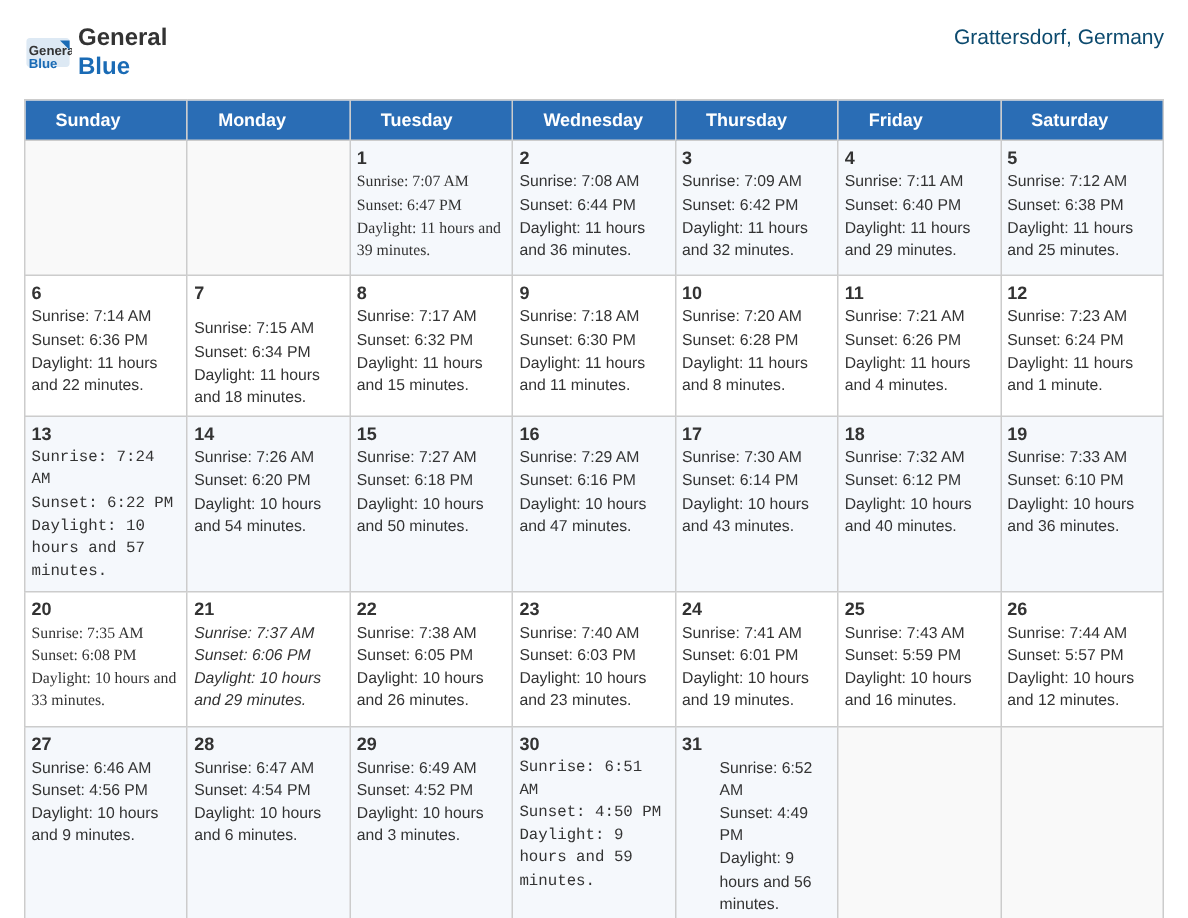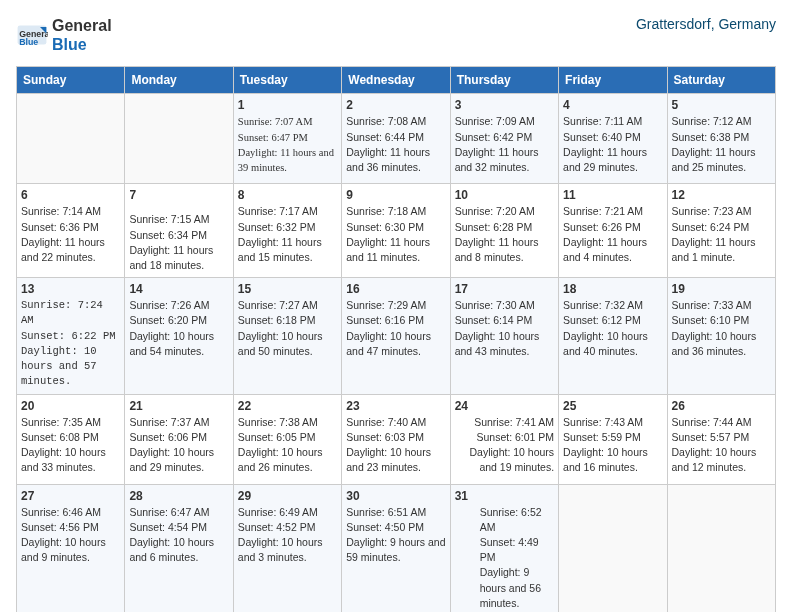--- a/index.html
+++ b/index.html
@@ -38,21 +38,21 @@
       color: #0c4a6e;
     }
     table {
       width: 100%;
       border-collapse: collapse;
       font-size: 11px;
     }
     thead tr th {
       background-color: #2a6db5;
       color: #fff;
-      padding: 6px 6px;
+      padding: 6px 20px;
       text-align: left;
       font-size: 12px;
       font-weight: bold;
       border: 1px solid #ccc;
     }
     tbody tr td {
       border: 1px solid #ccc;
       vertical-align: top;
       padding: 4px;
       min-height: 80px;
@@ -234,45 +234,45 @@
         <td>
           <span class="day-num">19</span>
           <div class="day-info" style="white-space: pre-line;">Sunrise: 7:33 AM
 Sunset: 6:10 PM
 Daylight: 10 hours and 36 minutes.</div>
         </td>
       </tr>
       <tr>
         <td>
           <span class="day-num">20</span>
-          <div class="day-info" style="white-space: pre-line;">Sunrise: 7:35 AM
+          <div class="day-info" style="white-space: pre-line; font-family: Liberation Serif, serif;">Sunrise: 7:35 AM
 Sunset: 6:08 PM
 Daylight: 10 hours and 33 minutes.</div>
         </td>
         <td>
           <span class="day-num">21</span>
-          <div class="day-info" style="white-space: pre-line;">Sunrise: 7:37 AM
+          <div class="day-info" style="white-space: pre-line; font-style: italic;">Sunrise: 7:37 AM
 Sunset: 6:06 PM
 Daylight: 10 hours and 29 minutes.</div>
         </td>
         <td>
           <span class="day-num">22</span>
           <div class="day-info" style="white-space: pre-line;">Sunrise: 7:38 AM
 Sunset: 6:05 PM
 Daylight: 10 hours and 26 minutes.</div>
         </td>
         <td>
           <span class="day-num">23</span>
           <div class="day-info" style="white-space: pre-line;">Sunrise: 7:40 AM
 Sunset: 6:03 PM
 Daylight: 10 hours and 23 minutes.</div>
         </td>
         <td>
           <span class="day-num">24</span>
-          <div class="day-info" style="white-space: pre-line; text-align: right;">Sunrise: 7:41 AM
+          <div class="day-info" style="white-space: pre-line;">Sunrise: 7:41 AM
 Sunset: 6:01 PM
 Daylight: 10 hours and 19 minutes.</div>
         </td>
         <td>
           <span class="day-num">25</span>
           <div class="day-info" style="white-space: pre-line;">Sunrise: 7:43 AM
 Sunset: 5:59 PM
 Daylight: 10 hours and 16 minutes.</div>
         </td>
         <td>
@@ -296,21 +296,21 @@
 Daylight: 10 hours and 6 minutes.</div>
         </td>
         <td>
           <span class="day-num">29</span>
           <div class="day-info" style="white-space: pre-line;">Sunrise: 6:49 AM
 Sunset: 4:52 PM
 Daylight: 10 hours and 3 minutes.</div>
         </td>
         <td>
           <span class="day-num">30</span>
-          <div class="day-info" style="white-space: pre-line;">Sunrise: 6:51 AM
+          <div class="day-info" style="white-space: pre-line; font-family: Liberation Mono, monospace;">Sunrise: 6:51 AM
 Sunset: 4:50 PM
 Daylight: 9 hours and 59 minutes.</div>
         </td>
         <td>
           <span class="day-num">31</span>
           <div class="day-info" style="white-space: pre-line; margin-left: 25px;">Sunrise: 6:52 AM
 Sunset: 4:49 PM
 Daylight: 9 hours and 56 minutes.</div>
         </td>
         <td class="empty-cell"></td>

